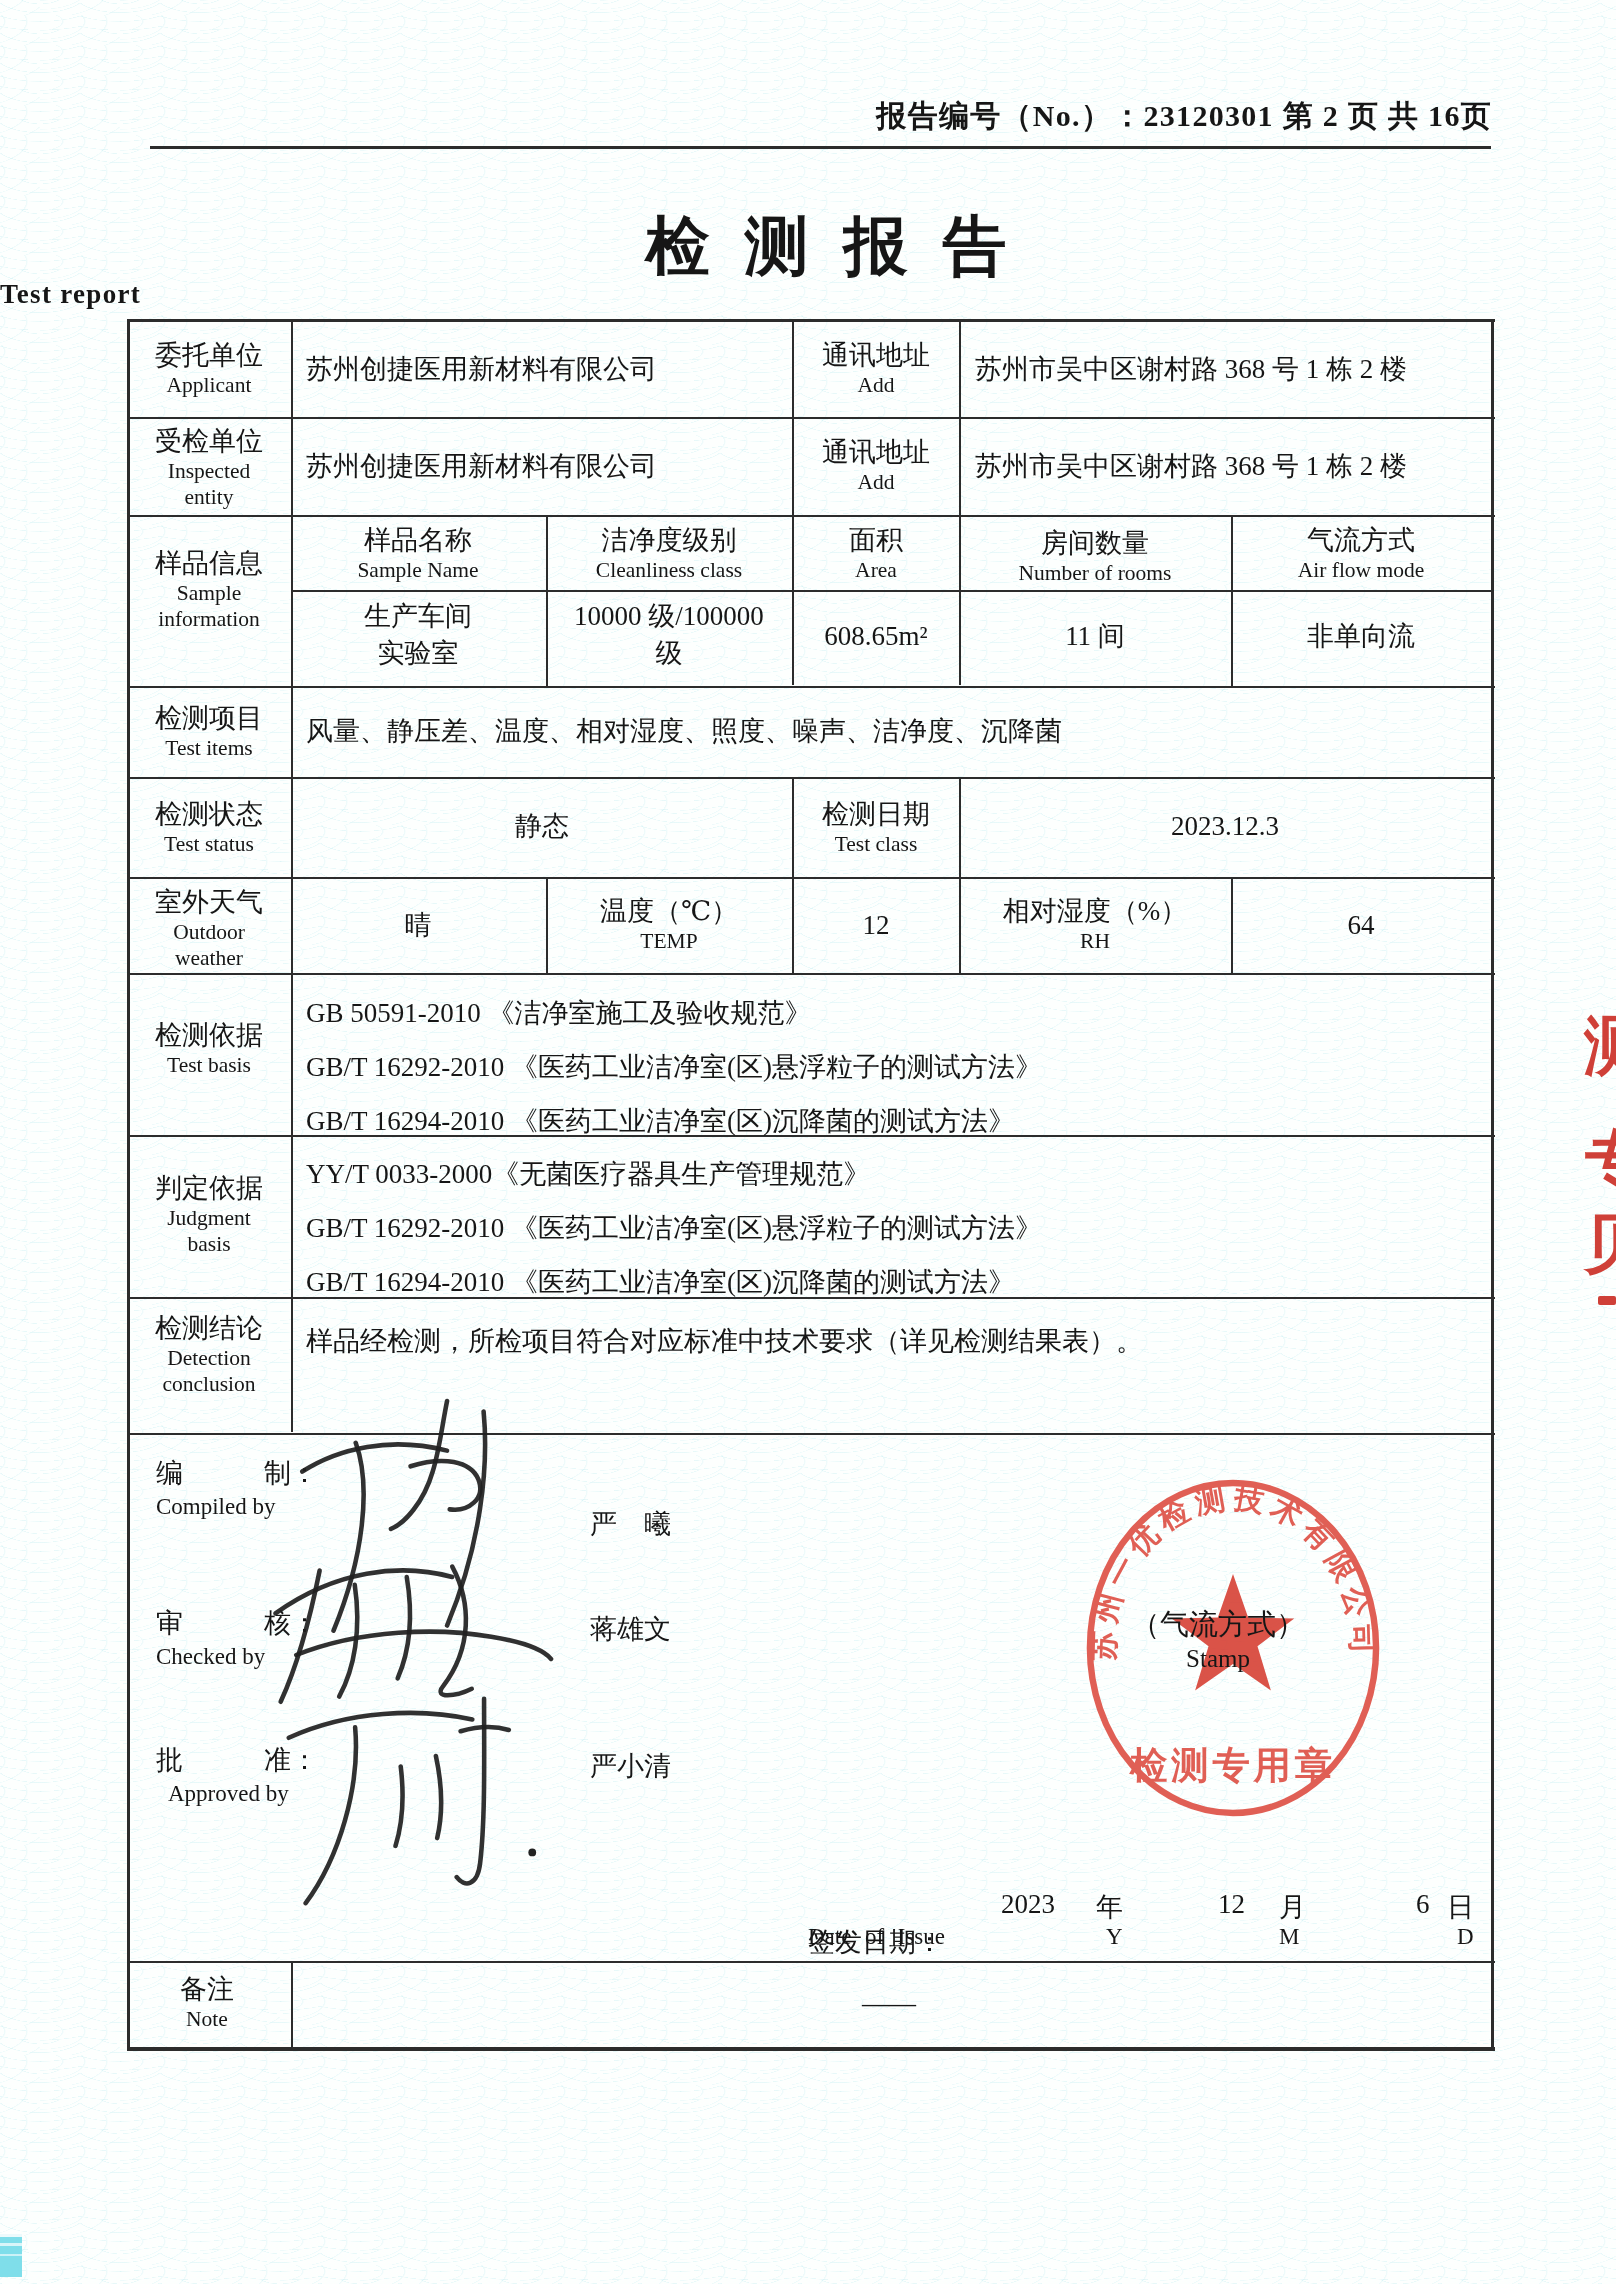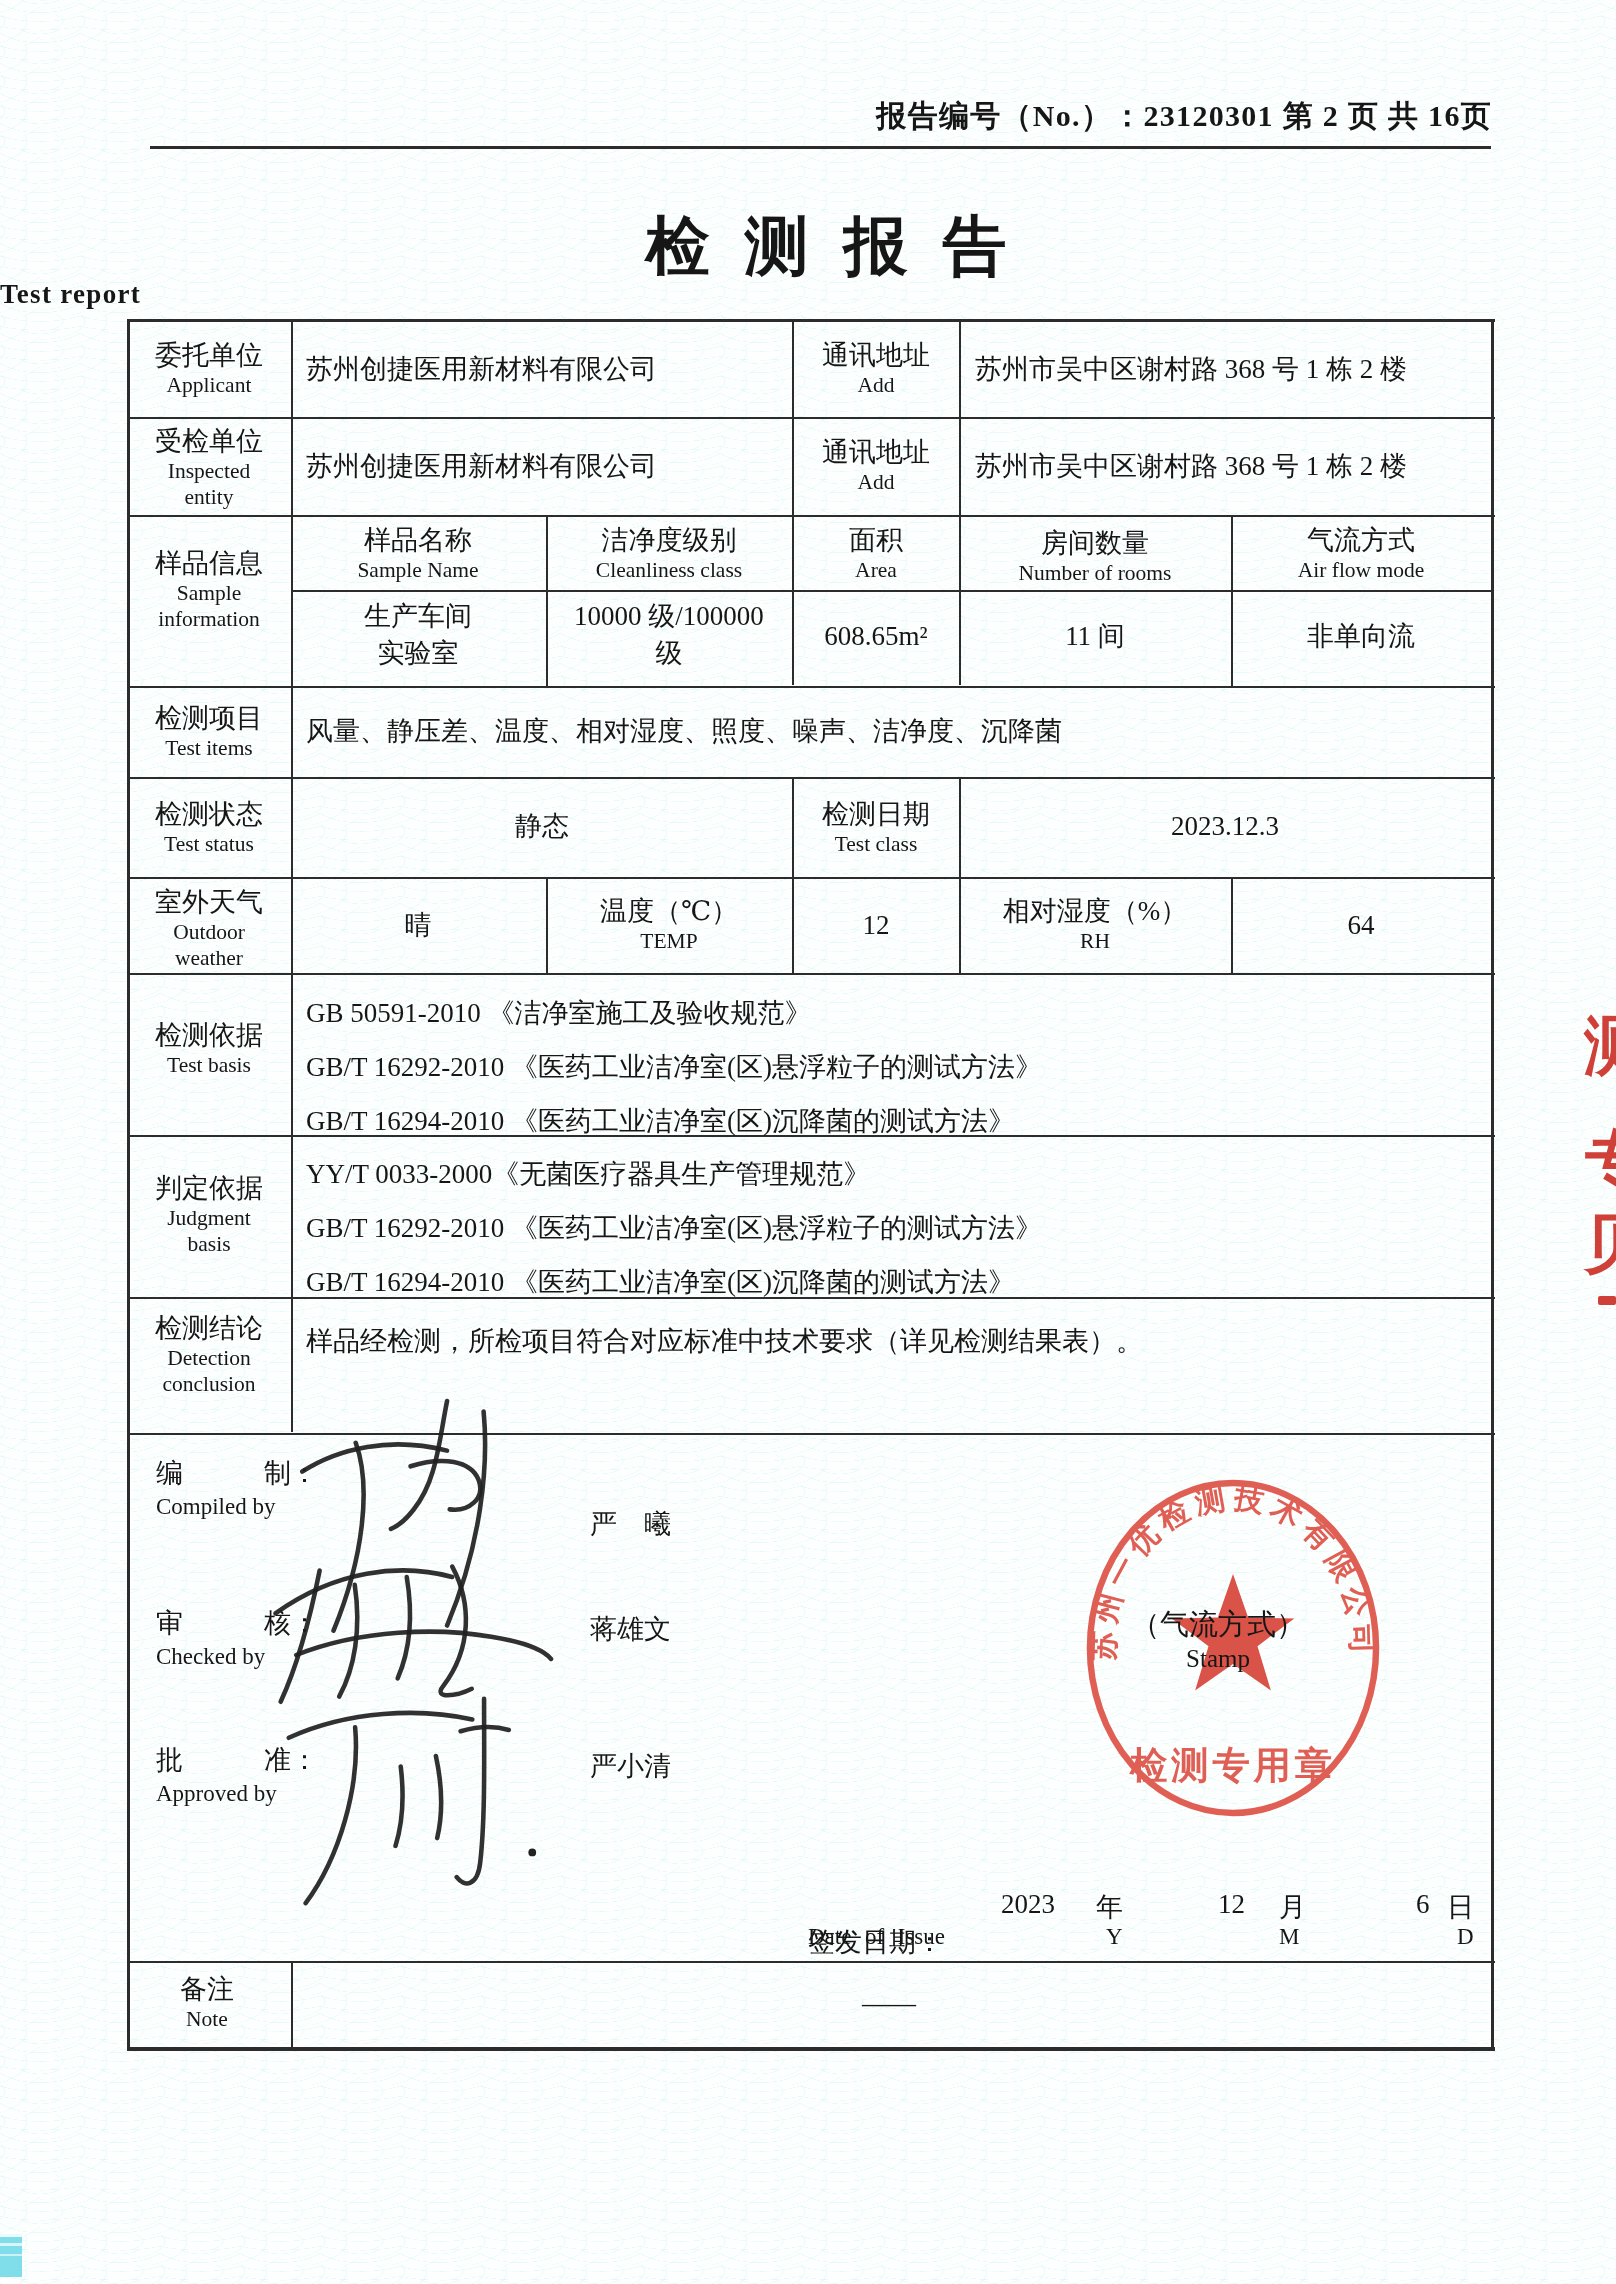--- a/index.html
+++ b/index.html
@@ -196,21 +196,21 @@
 
   <div class="abs siglabel-zh" style="left:156px;top:1455px;">编　　　制：</div>
   <div class="abs siglabel-en" style="left:156px;top:1494px;">Compiled by</div>
   <div class="abs signame" style="left:590px;top:1506px;">严　曦</div>
 
   <div class="abs siglabel-zh" style="left:156px;top:1605px;">审　　　核：</div>
   <div class="abs siglabel-en" style="left:156px;top:1644px;">Checked by</div>
   <div class="abs signame" style="left:590px;top:1611px;">蒋雄文</div>
 
   <div class="abs siglabel-zh" style="left:156px;top:1742px;">批　　　准：</div>
-  <div class="abs siglabel-en" style="left:156px;top:1781px;text-align:right;">Approved by</div>
+  <div class="abs siglabel-en" style="left:168px;top:1781px;text-align:right;">Approved by</div>
   <div class="abs signame" style="left:590px;top:1748px;">严小清</div>
 
   <svg class="sig" style="left:293px;top:1388px;" width="222" height="261" viewBox="0 0 340 400">
     <path d="M14,128 C70,92 150,74 236,96"></path>
     <path d="M96,84 C120,150 108,260 62,372"></path>
     <path d="M236,20 C228,60 224,96 214,128 C200,176 170,208 150,216"></path>
     <path d="M180,120 C230,104 272,112 284,140 C296,170 268,190 240,186"></path>
     <path d="M292,36 C300,120 288,240 236,364"></path>
   </svg>
   <svg class="sig" style="left:257px;top:1551px;" width="306" height="169" viewBox="0 0 470 260">

